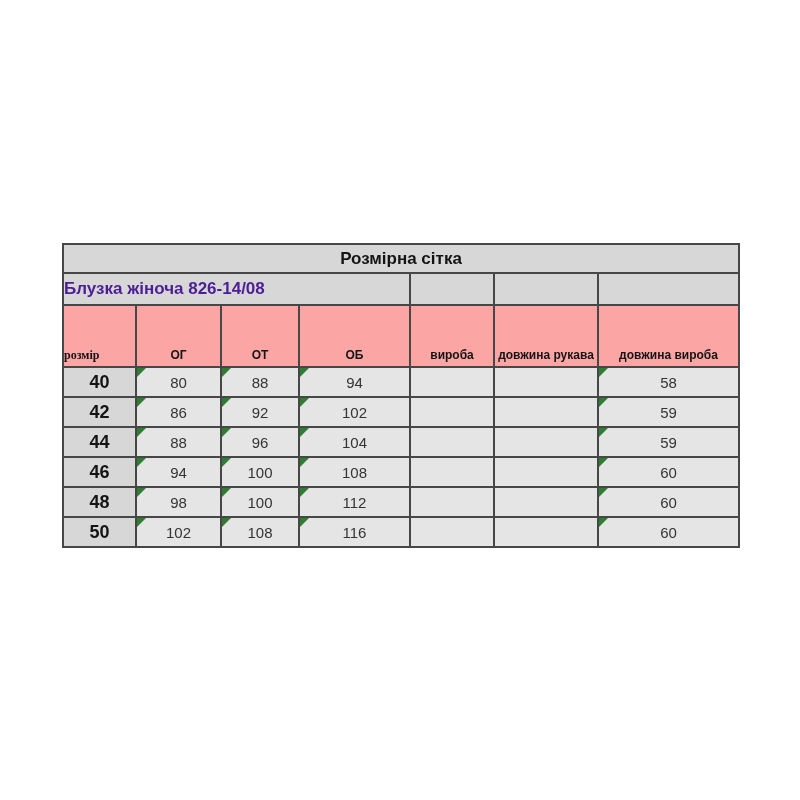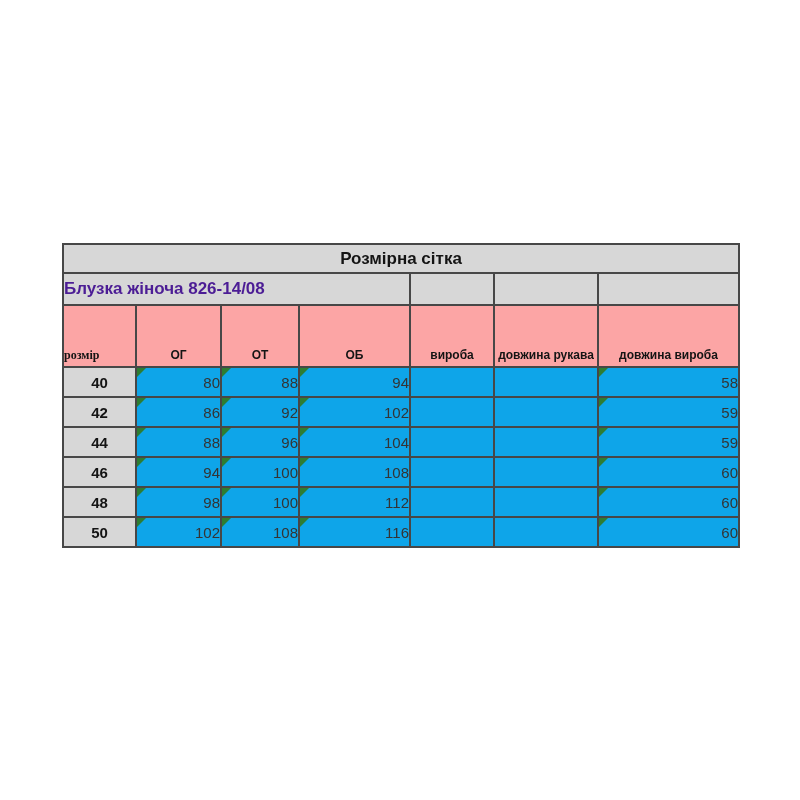--- a/index.html
+++ b/index.html
@@ -68,31 +68,31 @@
     text-align: left;
     padding-left: 2px;
     font-family: Liberation Serif, serif;
   }
   td.wrap-narrow { padding-left: 8px;  padding-right: 8px; }
   td.wrap-wide   { padding-left: 26px; padding-right: 26px; }
   tr.data-row { height: 30px; }
   td.size {
     background: #d7d7d7;
     font-weight: bold;
-    font-size: 15px;
+    font-size: 18px;
     color: #141414;
     text-align: center;
     vertical-align: middle;
   }
   td.val {
     position: relative;
-    background: #0ea5e9;
+    background: #e5e5e5;
     font-size: 15px;
     color: #343434;
-    text-align: right;
+    text-align: center;
     vertical-align: middle;
   }
   .tri {
     position: absolute;
     top: 0;
     left: 0;
     width: 9px;
     height: 9px;
     background: #2e7d32;
     clip-path: polygon(0 0, 100% 0, 0 100%);

